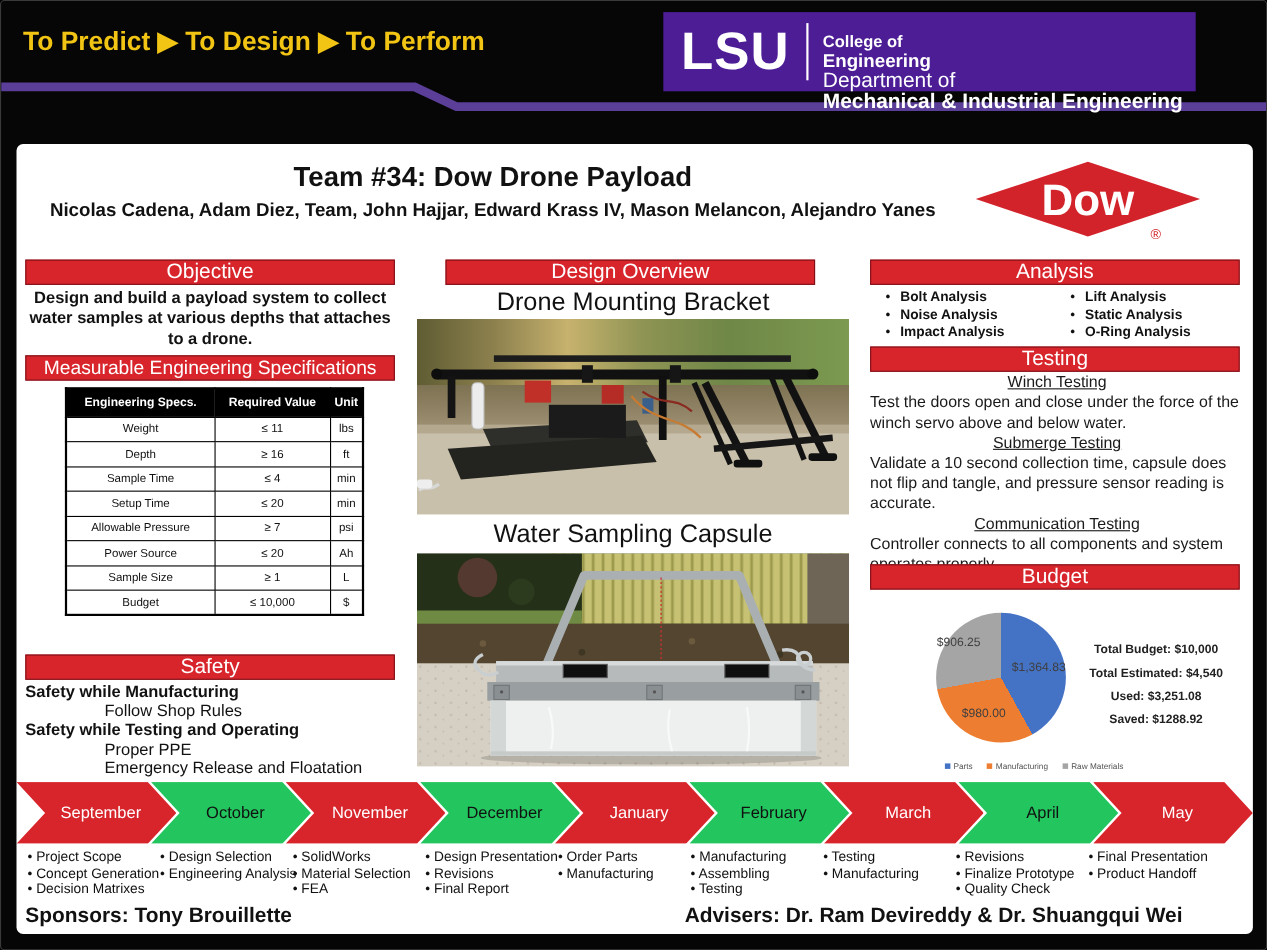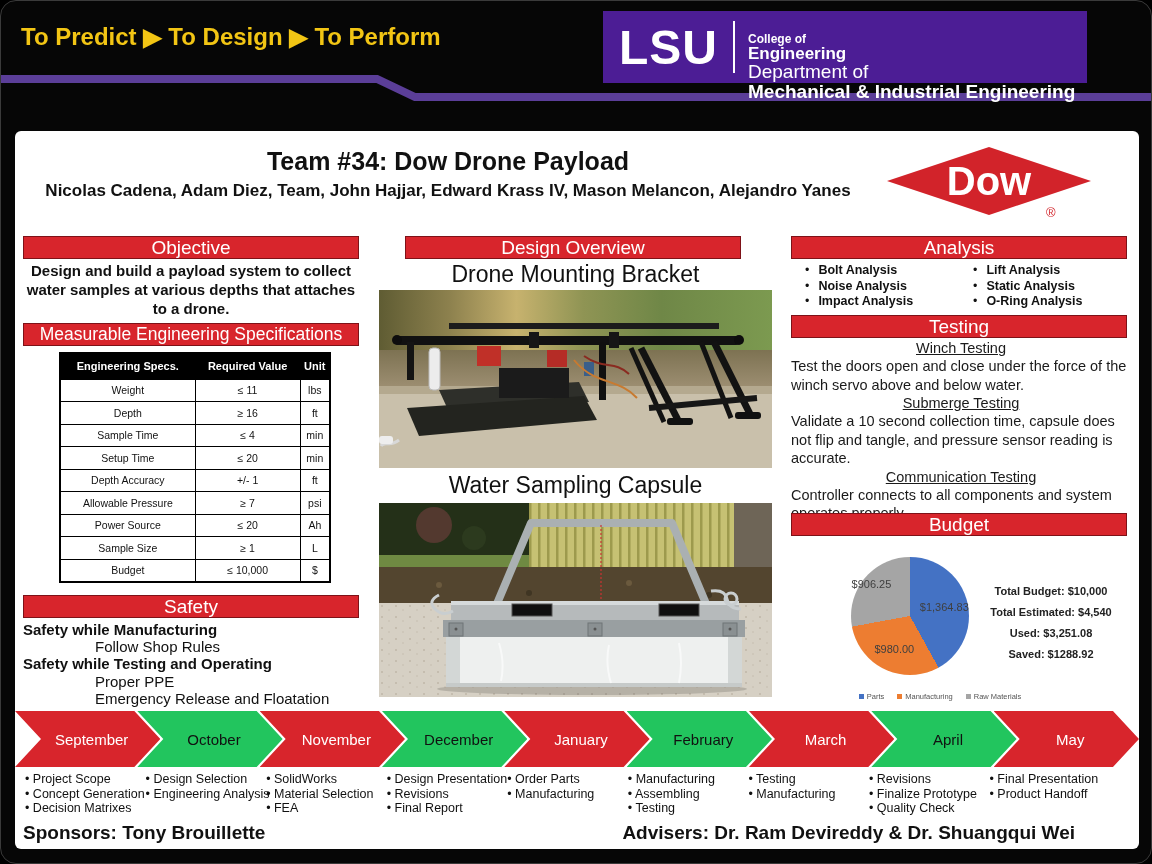--- a/index.html
+++ b/index.html
@@ -1,29 +1,29 @@
 <!DOCTYPE html>
 <html><head>
 <meta charset="utf-8">
 <style>
   * { margin:0; padding:0; box-sizing:border-box; }
   body { background:#000; font-family:"Liberation Sans", sans-serif; }
   .screen { position:relative; width:1152px; height:864px; background:#060606;
-            border-radius:16px; overflow:hidden; border:1px solid #3a3a3a; }
+            border-radius:4px; overflow:hidden; border:1px solid #3a3a3a; }
 
   
   .banner { position:absolute; inset:0 0 auto 0; height:130px; }
   .tagline { position:absolute; left:20px; top:22px; font-size:24px; font-weight:bold; color:#F2C514; }
   .stripe-svg { position:absolute; left:0; top:0; }
   .lsu-box { position:absolute; left:602px; top:10px; width:484px; height:72px; background:#4c1d95;
              display:flex; align-items:center; padding-left:16px; }
   .lsu-word { font-size:48px; font-weight:800; color:#fff; letter-spacing:1px; }
   .lsu-div { width:2px; height:52px; background:#fff; margin:0 13px 0 15px; }
   .lsu-text { color:#fff; line-height:1.02; }
-  .lsu-college1 { font-size:12px; font-weight:bold;margin-top:40px; }
+  .lsu-college1 { font-size:15px; font-weight:bold;margin-top:40px; }
   .lsu-college2 { font-size:17px; font-weight:bold; }
   .lsu-dept1 { font-size:19px; font-weight:normal; }
   .lsu-dept2 { font-size:19px; font-weight:bold; }
   .program { position:absolute; left:20px; top:90px; font-size:21px; font-weight:bold; color:#fff; }
 
   
   .poster { position:absolute; left:14px; top:130px; width:1124px; height:718px;
             background:#fff; border-radius:6px; }
   .title { position:absolute; left:0; top:16px; width:866px; text-align:center;
            font-size:25px; font-weight:bold; color:#111; }
@@ -160,25 +160,20 @@
           </tr>
           <tr>
             <td>Sample Time</td>
             <td>≤ 4</td>
             <td>min</td>
           </tr>
           <tr>
             <td>Setup Time</td>
             <td>≤ 20</td>
             <td>min</td>
-          </tr>
-          <tr>
-            <td>Depth Accuracy</td>
-            <td>+/- 1</td>
-            <td>ft</td>
           </tr>
           <tr>
             <td>Allowable Pressure</td>
             <td>≥ 7</td>
             <td>psi</td>
           </tr>
           <tr>
             <td>Power Source</td>
             <td>≤ 20</td>
             <td>Ah</td>

